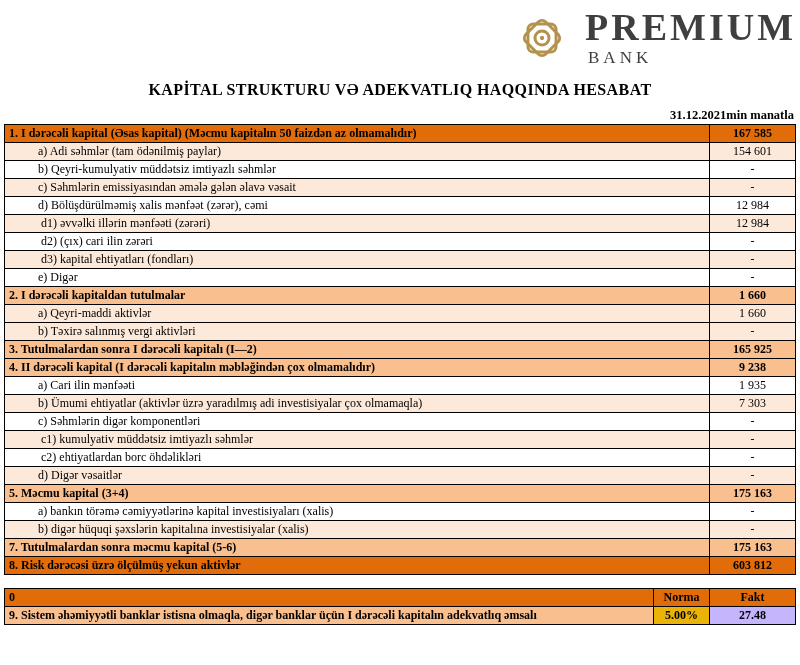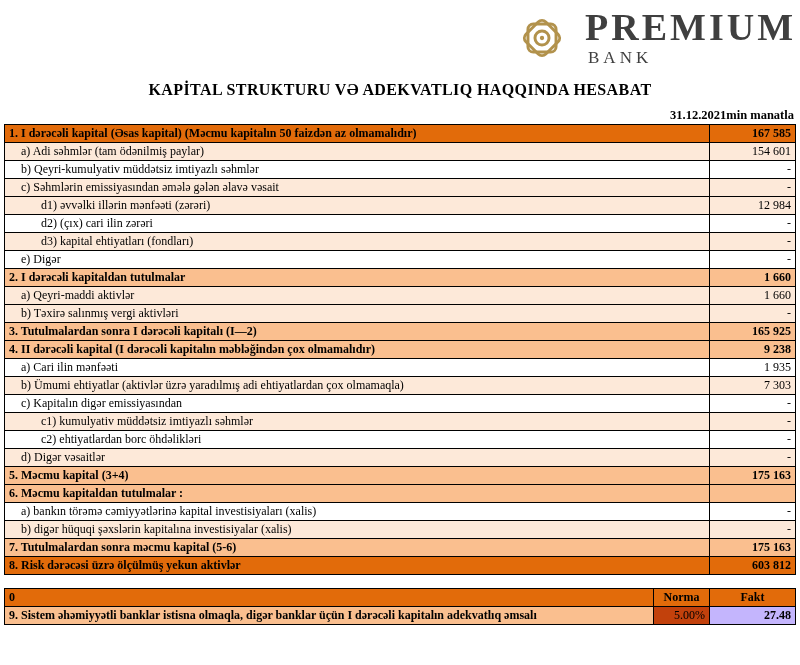--- a/index.html
+++ b/index.html
@@ -43,26 +43,26 @@
     height: 17px; overflow: hidden; white-space: nowrap;
   }
   col.c-val { width: 86px; }
   col.c-norma { width: 56px; }
 
   .style-orange td, td.style-orange { background: #e26b0a; font-weight: bold; }
   .style-medium td, td.style-medium { background: #fabf8f; font-weight: bold; }
   .style-light  td { background: #fde9d9; }
   .style-white  td { background: #ffffff; margin-left: 12px; }
 
-  td.label.indent-1 { padding-left: 16px; }
+  td.label.indent-1 { padding-left: 33px; }
   td.label.indent-2 { padding-left: 36px; }
-  td.value { text-align: right; }
+  td.value { text-align: center; }
   td.center { text-align: center; }
   td.fakt { font-weight: bold; background: #c4b5fd; }
-  td.norma { font-weight: normal; background: #c2410c; }
+  td.norma { font-weight: bold; background: #eab308; }
 
   #bottom-table { margin-top: 13px; }
 </style>
 </head>
 <body>
 
 <div class="page">
 
   <div class="logo-row">
     <div class="logo">
@@ -103,20 +103,24 @@
           <td class="value">154 601</td>
         </tr>
         <tr class="style-white">
           <td class="label indent-1">b) Qeyri-kumulyativ müddətsiz imtiyazlı səhmlər</td>
           <td class="value">-</td>
         </tr>
         <tr class="style-light">
           <td class="label indent-1">c) Səhmlərin emissiyasından əmələ gələn əlavə vəsait</td>
           <td class="value">-</td>
         </tr>
+        <tr class="style-white">
+          <td class="label indent-1">d) Bölüşdürülməmiş xalis mənfəət (zərər), cəmi</td>
+          <td class="value">12 984</td>
+        </tr>
         <tr class="style-light">
           <td class="label indent-2">d1) əvvəlki illərin mənfəəti (zərəri)</td>
           <td class="value">12 984</td>
         </tr>
         <tr class="style-white">
           <td class="label indent-2">d2) (çıx) cari ilin zərəri</td>
           <td class="value">-</td>
         </tr>
         <tr class="style-light">
           <td class="label indent-2">d3) kapital ehtiyatları (fondları)</td>
@@ -144,46 +148,42 @@
         </tr>
         <tr class="style-medium">
           <td class="label indent-0">4. II dərəcəli kapital (I dərəcəli kapitalın məbləğindən çox olmamalıdır)</td>
           <td class="value">9 238</td>
         </tr>
         <tr class="style-white">
           <td class="label indent-1">a) Cari ilin mənfəəti</td>
           <td class="value">1 935</td>
         </tr>
         <tr class="style-light">
-          <td class="label indent-1">b) Ümumi ehtiyatlar (aktivlər üzrə yaradılmış adi ehtiyatlardan çox olmamaqla)</td>
+          <td class="label indent-1">b) Ümumi ehtiyatlar (aktivlər üzrə yaradılmış adi investisiyalar çox olmamaqla)</td>
           <td class="value">7 303</td>
         </tr>
         <tr class="style-white">
-          <td class="label indent-1">c) Kapitalın digər emissiyasından</td>
+          <td class="label indent-1">c) Səhmlərin digər komponentləri</td>
           <td class="value">-</td>
         </tr>
         <tr class="style-light">
           <td class="label indent-2">c1) kumulyativ müddətsiz imtiyazlı səhmlər</td>
           <td class="value">-</td>
         </tr>
         <tr class="style-white">
           <td class="label indent-2">c2) ehtiyatlardan borc öhdəlikləri</td>
           <td class="value">-</td>
         </tr>
         <tr class="style-light">
           <td class="label indent-1">d) Digər vəsaitlər</td>
           <td class="value">-</td>
         </tr>
         <tr class="style-medium">
           <td class="label indent-0">5. Məcmu kapital (3+4)</td>
           <td class="value">175 163</td>
-        </tr>
-        <tr class="style-medium">
-          <td class="label indent-0">6. Məcmu kapitaldan tutulmalar :</td>
-          <td class="value"></td>
         </tr>
         <tr class="style-white">
           <td class="label indent-1">a) bankın törəmə cəmiyyətlərinə kapital investisiyaları (xalis)</td>
           <td class="value">-</td>
         </tr>
         <tr class="style-light">
           <td class="label indent-1">b) digər hüquqi şəxslərin kapitalına investisiyalar (xalis)</td>
           <td class="value">-</td>
         </tr>
         <tr class="style-medium">

